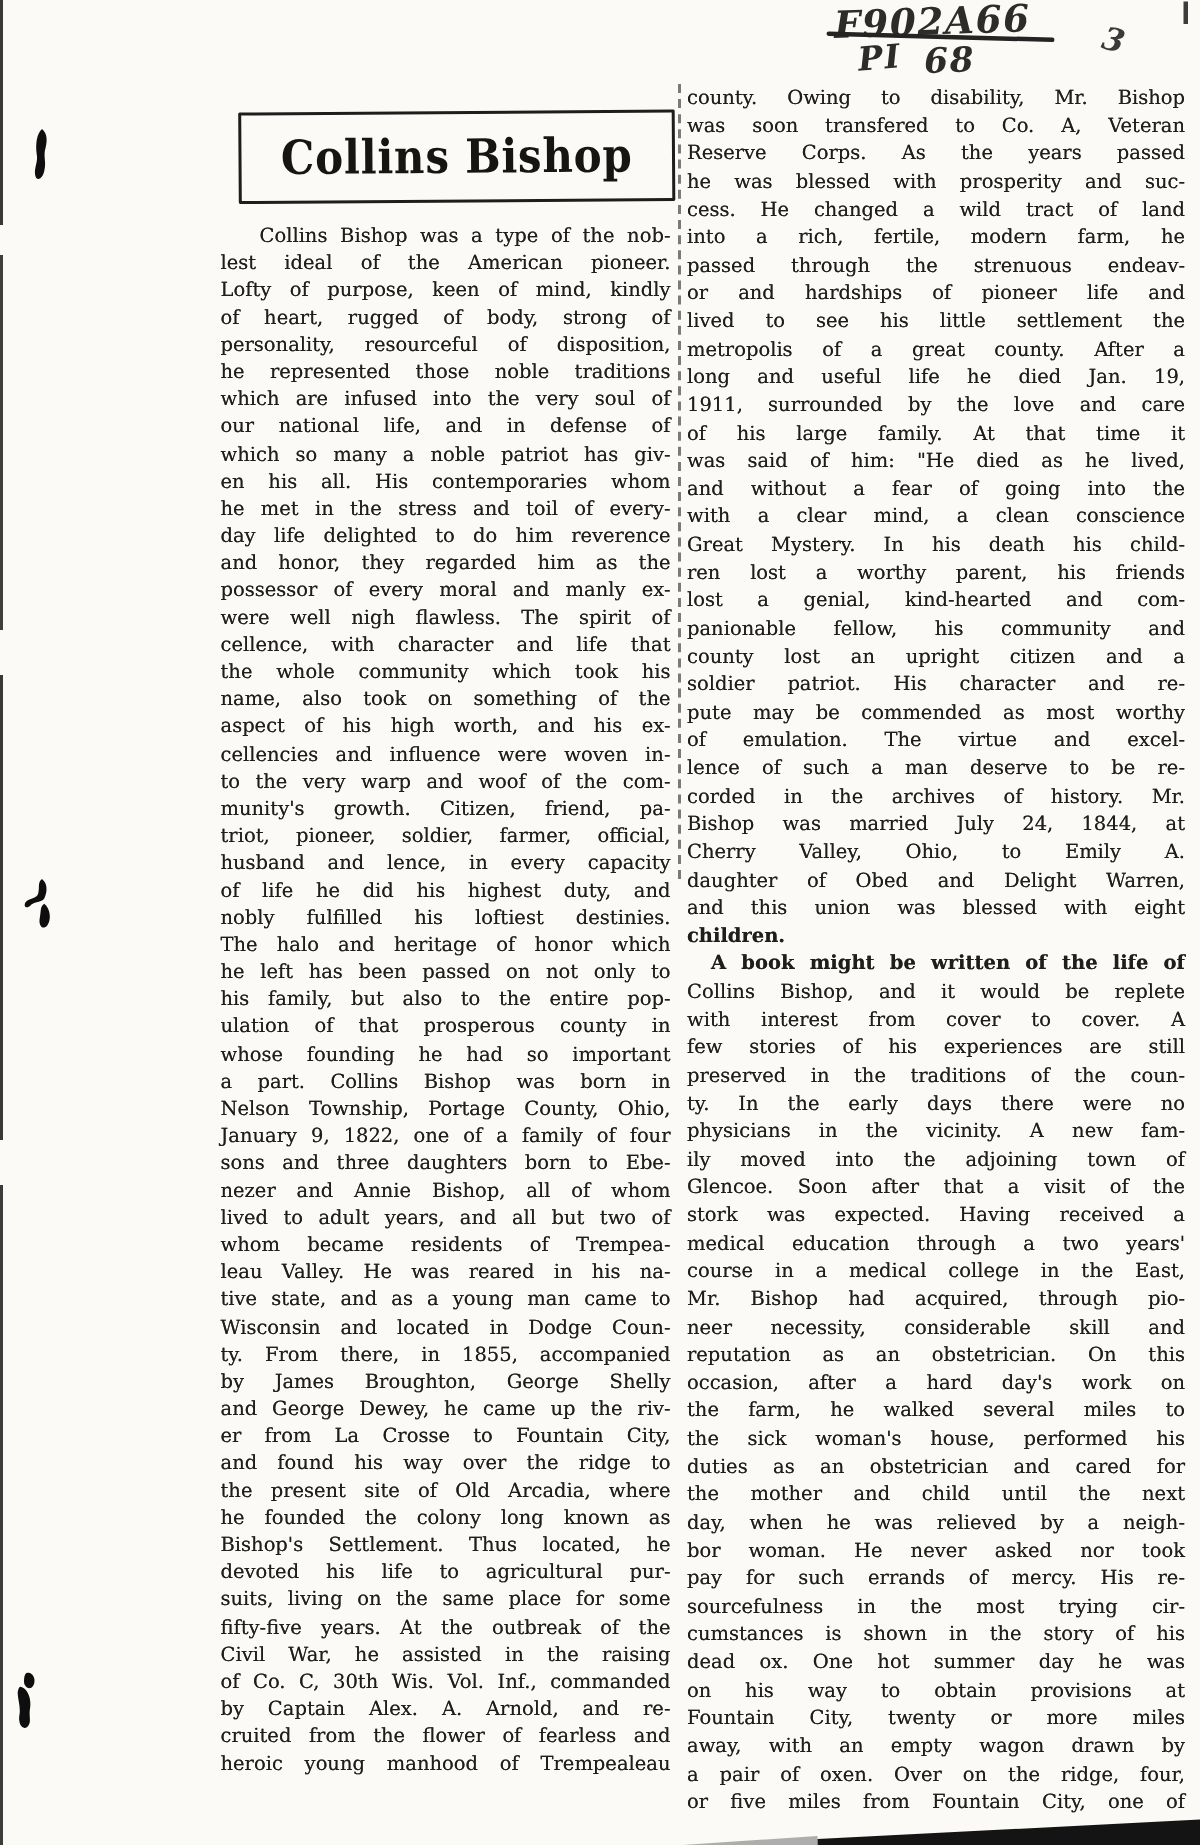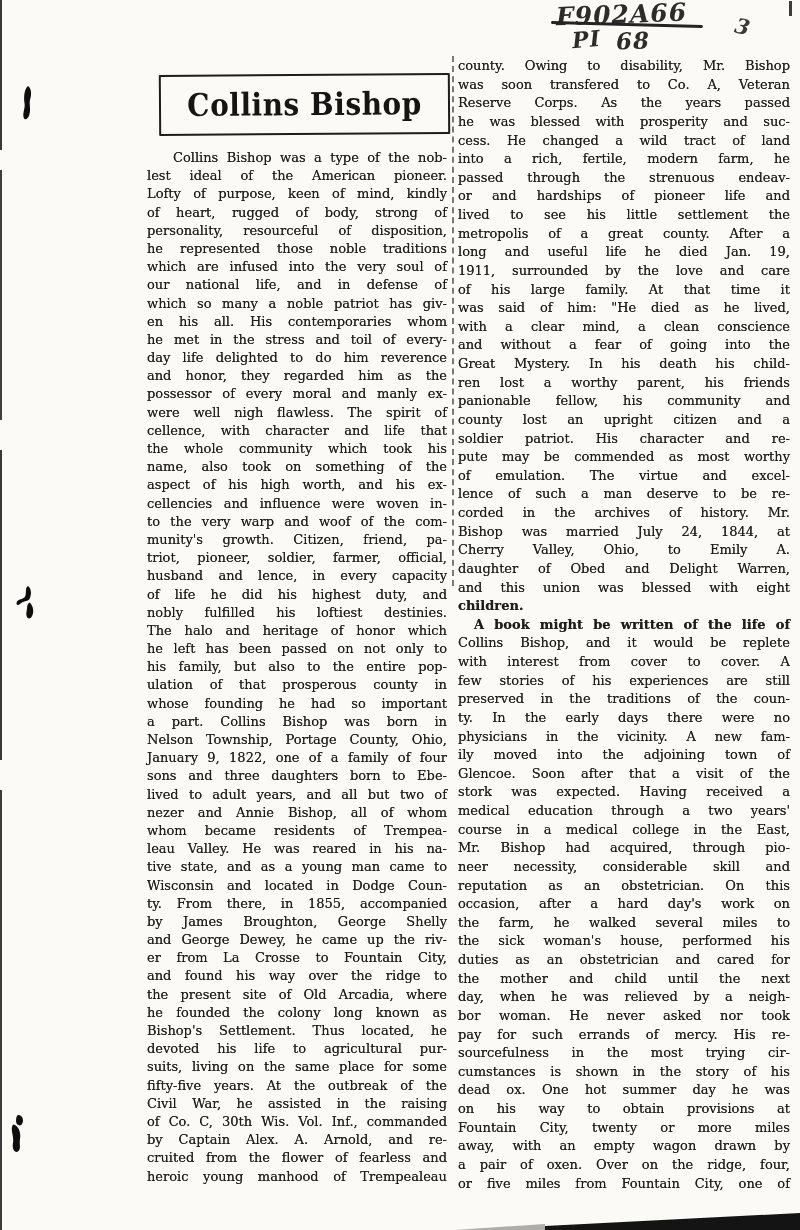--- a/index.html
+++ b/index.html
@@ -124,22 +124,22 @@
       <div class="line">nobly fulfilled his loftiest destinies.</div>
       <div class="line">The halo and heritage of honor which</div>
       <div class="line">he left has been passed on not only to</div>
       <div class="line">his family, but also to the entire pop-</div>
       <div class="line">ulation of that prosperous county in</div>
       <div class="line">whose founding he had so important</div>
       <div class="line">a part.  Collins Bishop was born in</div>
       <div class="line">Nelson Township, Portage County, Ohio,</div>
       <div class="line">January 9, 1822, one of a family of four</div>
       <div class="line">sons and three daughters born to Ebe-</div>
+      <div class="line">nezer and Annie Bishop, all of whom</div>
       <div class="line">lived to adult years, and all but two of</div>
-      <div class="line">nezer and Annie Bishop, all of whom</div>
       <div class="line">whom became residents of Trempea-</div>
       <div class="line">leau Valley.  He was reared in his na-</div>
       <div class="line">tive state, and as a young man came to</div>
       <div class="line">Wisconsin and located in Dodge Coun-</div>
       <div class="line">ty.  From there, in 1855, accompanied</div>
       <div class="line">by James Broughton, George Shelly</div>
       <div class="line">and George Dewey, he came up the riv-</div>
       <div class="line">er from La Crosse to Fountain City,</div>
       <div class="line">and found his way over the ridge to</div>
       <div class="line">the present site of Old Arcadia, where</div>
@@ -162,24 +162,25 @@
       <div class="line">cess.  He changed a wild tract of land</div>
       <div class="line">into a rich, fertile, modern farm, he</div>
       <div class="line">passed through the strenuous endeav-</div>
       <div class="line">or and hardships of pioneer life and</div>
       <div class="line">lived to see his little settlement the</div>
       <div class="line">metropolis of a great county.  After a</div>
       <div class="line">long and useful life he died Jan. 19,</div>
       <div class="line">1911, surrounded by the love and care</div>
       <div class="line">of his large family.  At that time it</div>
       <div class="line">was said of him: "He died as he lived,</div>
+      <div class="line">and without a fear of going into the</div>
       <div class="line">with a clear mind, a clean conscience</div>
-      <div class="line">and without a fear of going into the</div>
       <div class="line">Great Mystery.  In his death his child-</div>
       <div class="line">ren lost a worthy parent, his friends</div>
+      <div class="line">lost a genial, kind-hearted and com-</div>
       <div class="line">panionable fellow, his community and</div>
       <div class="line">county lost an upright citizen and a</div>
       <div class="line">soldier patriot.  His character and re-</div>
       <div class="line">pute may be commended as most worthy</div>
       <div class="line">of emulation.  The virtue and excel-</div>
       <div class="line">lence of such a man deserve to be re-</div>
       <div class="line">corded in the archives of history.  Mr.</div>
       <div class="line">Bishop was married July 24, 1844, at</div>
       <div class="line">Cherry Valley, Ohio, to Emily A.</div>
       <div class="line">daughter of Obed and Delight Warren,</div>

